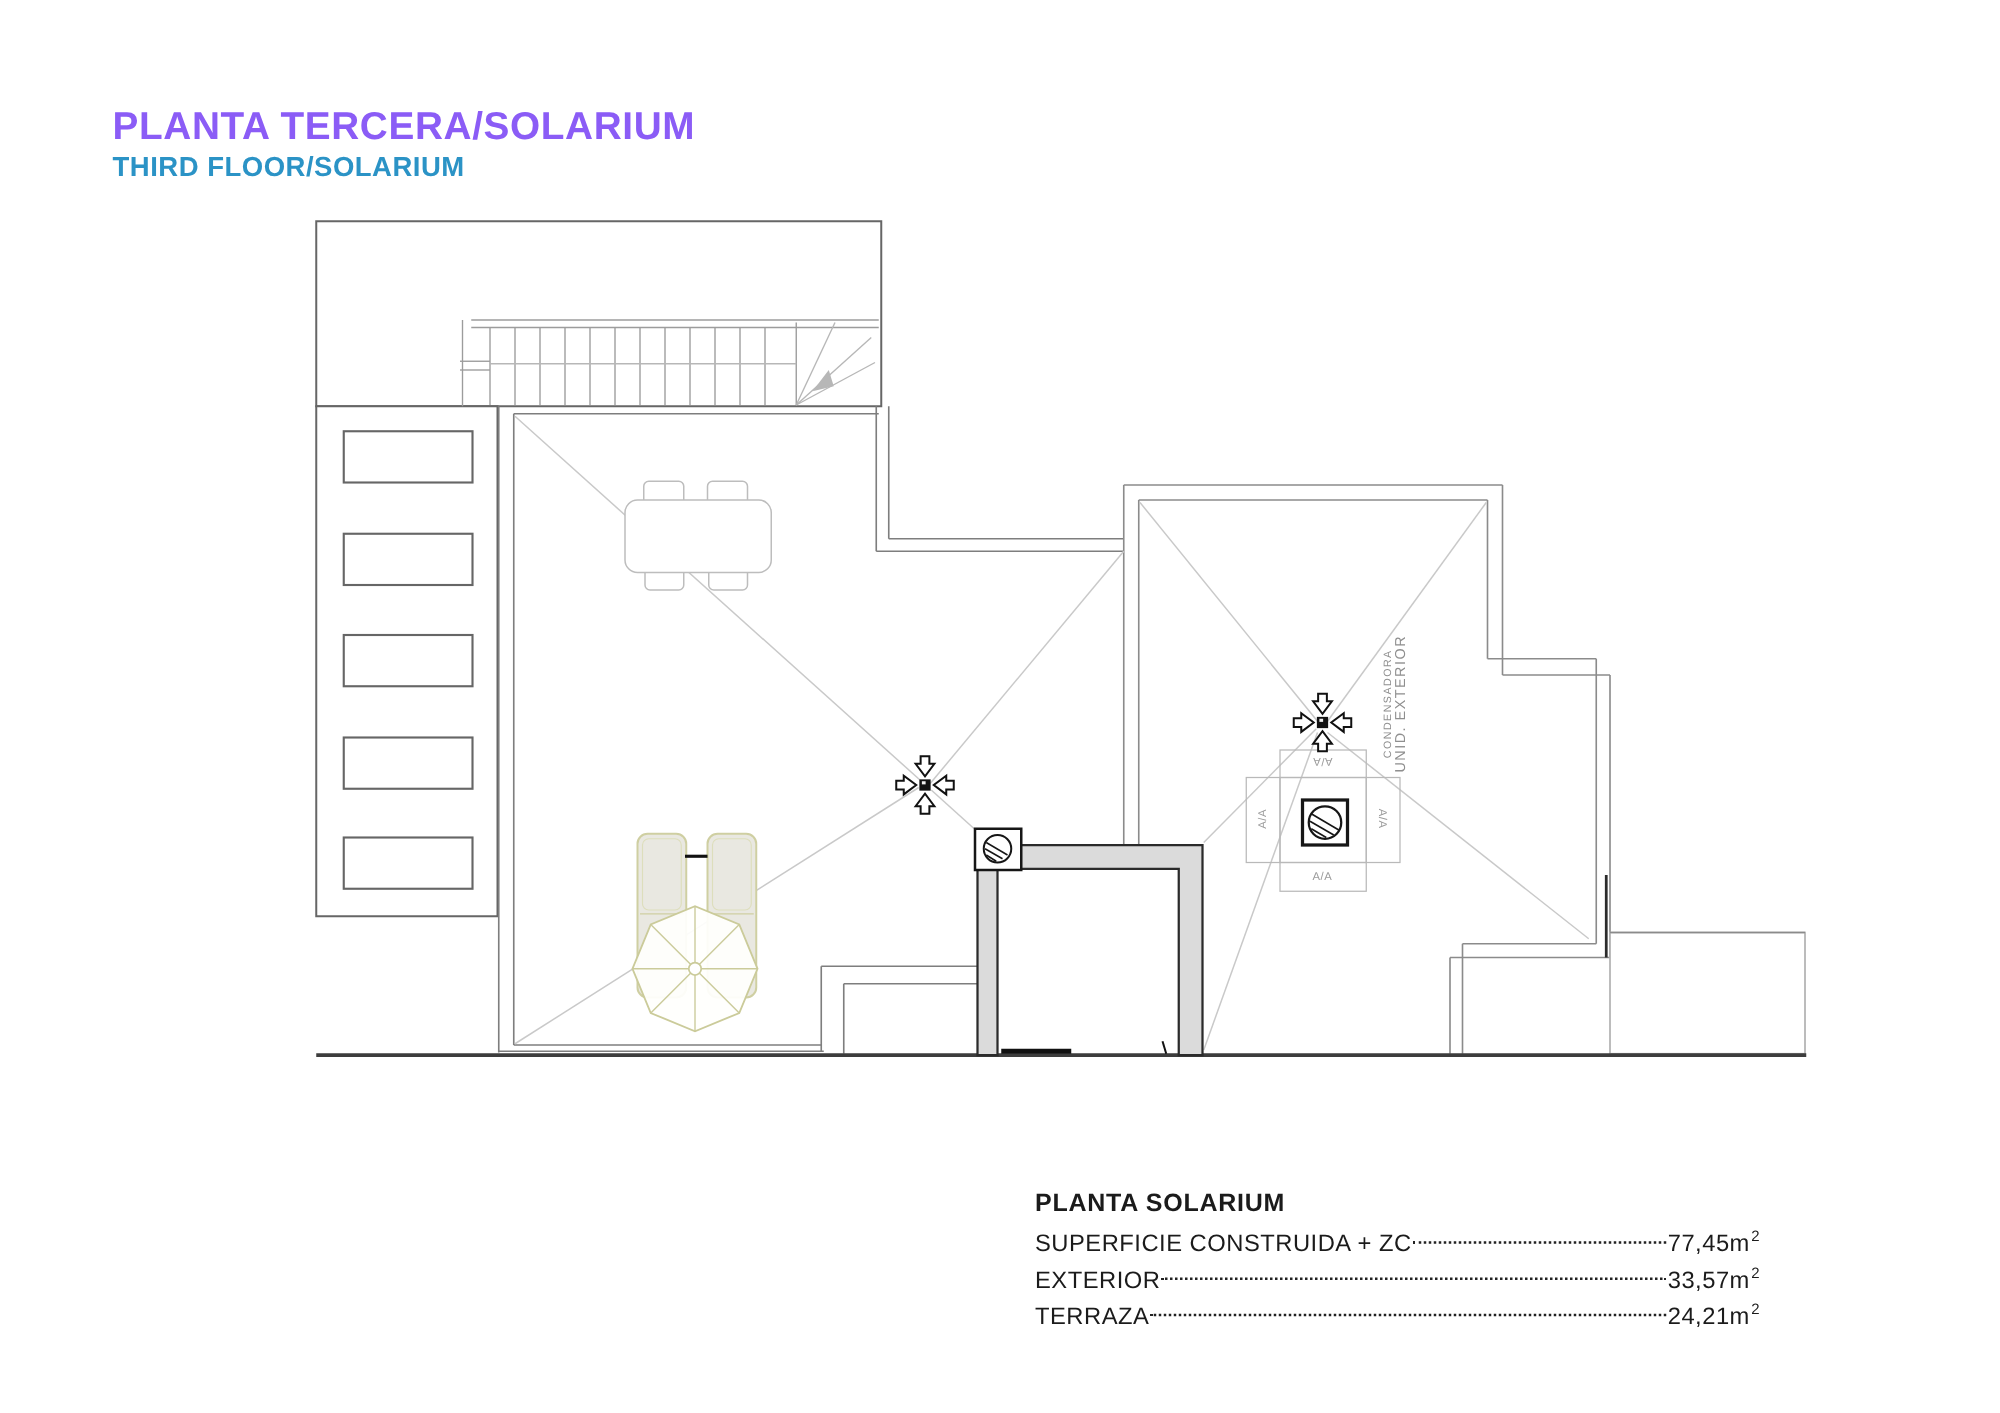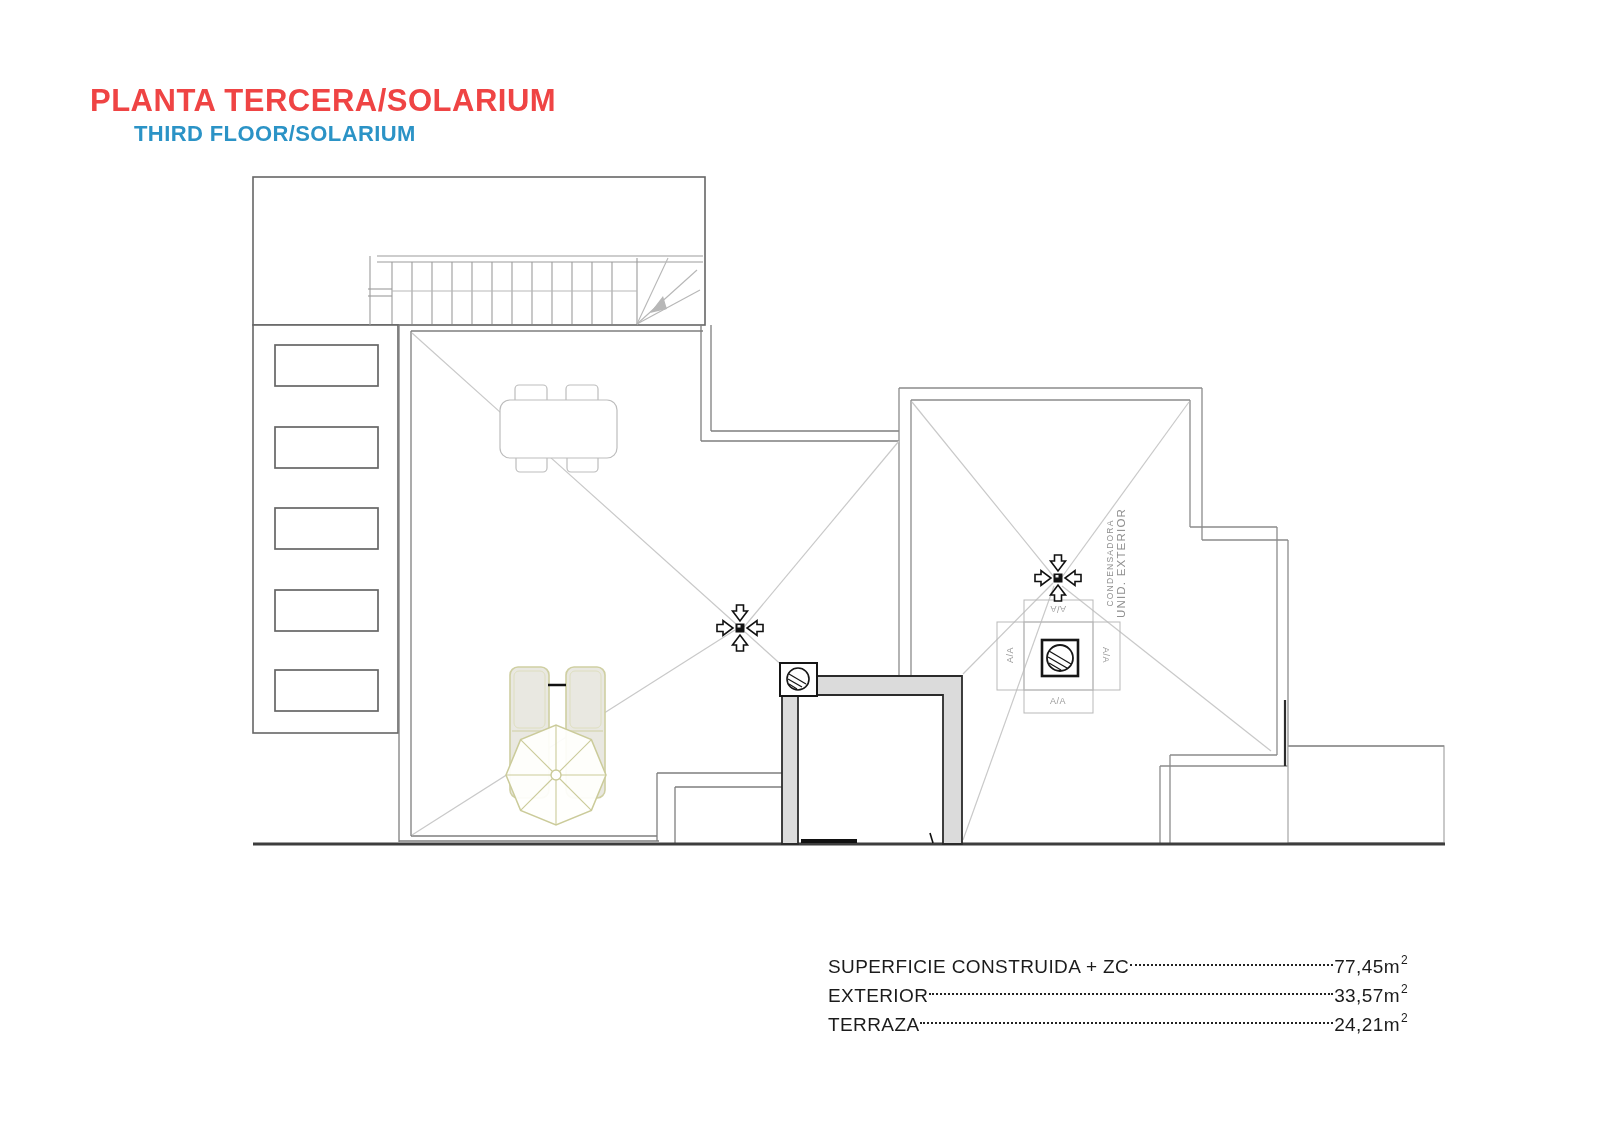--- a/index.html
+++ b/index.html
@@ -25,22 +25,22 @@
   .arow{display:flex;align-items:center;font-size:19px;letter-spacing:.4px;height:29px;}
   .arow .lbl{white-space:nowrap;}
   .arow .leader{flex:1;border-bottom:2.6px dotted #222;margin:0 1px 4px 1px;}
   .arow .val{white-space:nowrap;}
   .arow .sup{font-size:12px;position:relative;top:-7px;margin-left:1px;}
 </style>
 </head>
 <body>
 
 <div class="hdr">
-  <div class="t1" style="color: #ef4444;">PLANTA TERCERA/SOLARIUM</div>
-  <div class="t2" style="color: rgb(43, 147, 198); margin-left: 44px;">THIRD FLOOR/SOLARIUM</div>
+  <div class="t1" style="color: #8b5cf6;">PLANTA TERCERA/SOLARIUM</div>
+  <div class="t2" style="color: rgb(43, 147, 198);">THIRD FLOOR/SOLARIUM</div>
 </div>
 
 <svg id="plan-svg" width="1600" height="1130" viewBox="0 0 1600 1130" xmlns="http://www.w3.org/2000/svg">
 
   <g fill="#ffffff" stroke="#666666" stroke-width="1.6">
     <rect x="253" y="177" width="452" height="148"></rect>
     <rect x="253" y="325" width="145" height="408"></rect>
   </g>
 
   <g fill="#ffffff" stroke="#666666" stroke-width="1.7">
@@ -220,20 +220,21 @@
 <div class="rlabel cond-label">
   <div class="small">CONDENSADORA</div>
   <div class="big">UNID. EXTERIOR</div>
 </div>
 <div class="rlabel aa top">A/A</div>
 <div class="rlabel aa bottom">A/A</div>
 <div class="rlabel aa left">A/A</div>
 <div class="rlabel aa right">A/A</div>
 
 <div class="areas">
+  <div class="atitle">PLANTA SOLARIUM</div>
   <div class="arow">
     <span class="lbl">SUPERFICIE CONSTRUIDA + ZC</span>
     <span class="leader"></span>
     <span class="val">77,45m</span>
     <span class="sup">2</span>
   </div>
   <div class="arow">
     <span class="lbl">EXTERIOR</span>
     <span class="leader"></span>
     <span class="val">33,57m</span>

